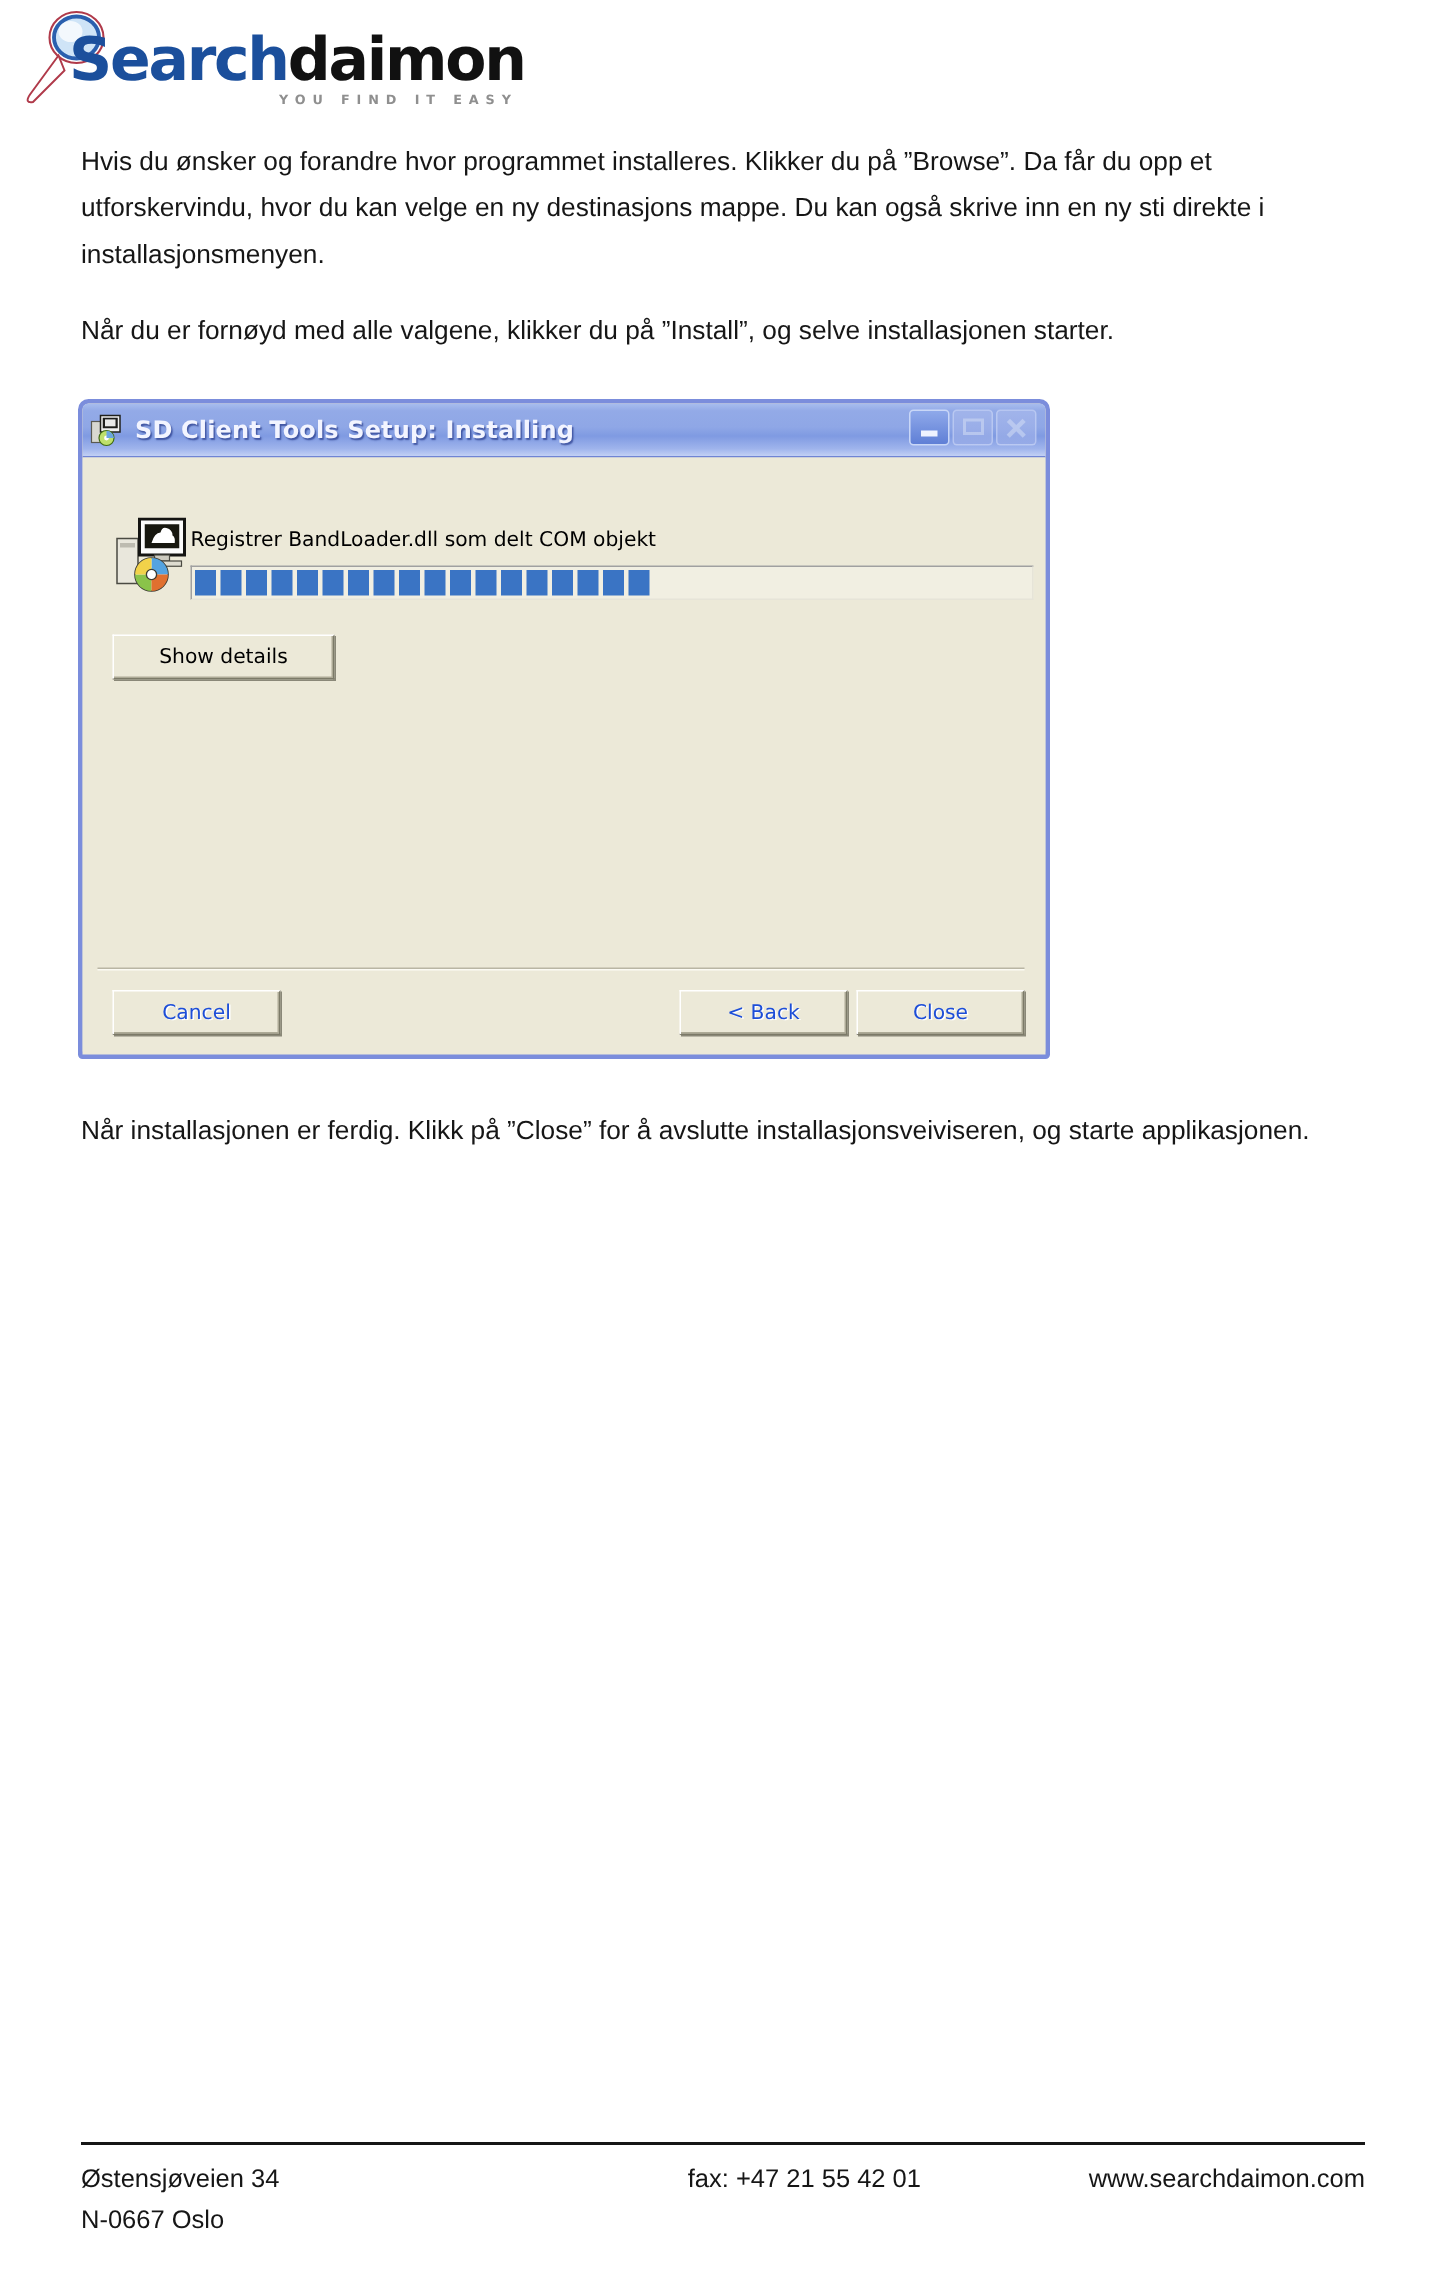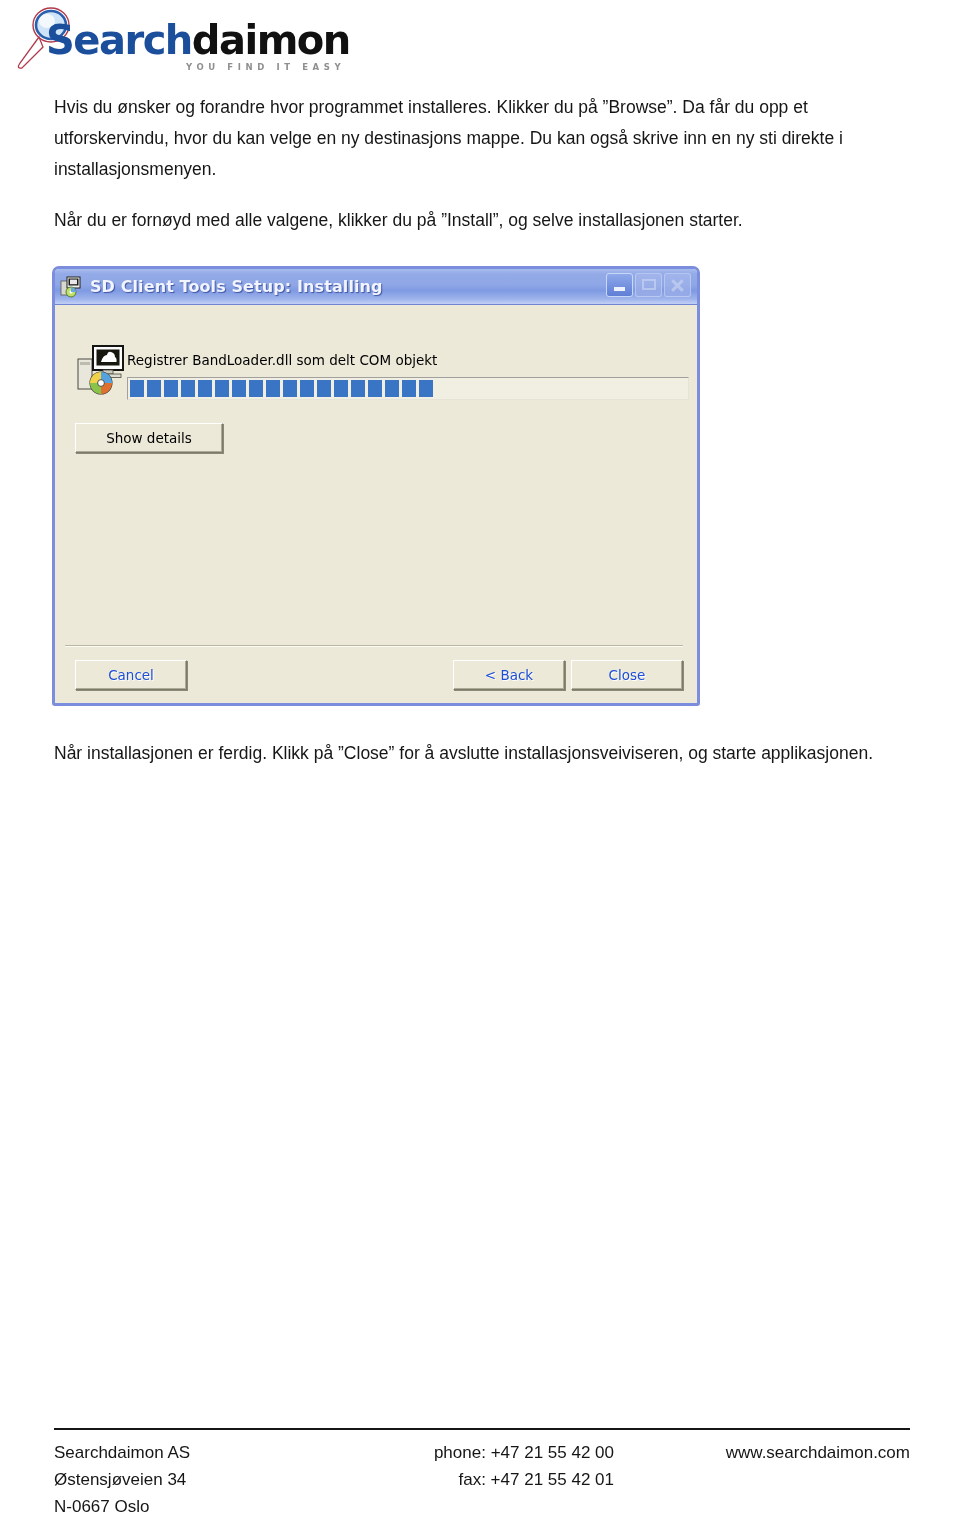--- a/index.html
+++ b/index.html
@@ -423,25 +423,23 @@
     <div class="dlg-btn" id="close-button">Close</div>
   </div>
 </div>
 
 <div class="para" id="para-3">Når installasjonen er ferdig. Klikk på ”Close” for å avslutte installasjonsveiviseren, og starte applikasjonen.</div>
 
 <div id="page-footer">
   <div id="footer-rule"></div>
   <div id="footer-cols">
     <div class="fcol" id="fcol-address">
-        <div>Searchdaimon AS</div>
         <div>Østensjøveien 34</div>
         <div>N-0667 Oslo</div>
       </div>
     <div class="fcol" id="fcol-phone">
-        <div>phone: +47 21 55 42 00</div>
         <div>fax: +47 21 55 42 01</div>
       </div>
     <div class="fcol" id="fcol-web">
         <div>www.searchdaimon.com</div>
       </div>
   </div>
 </div>
 
 </body></html>

